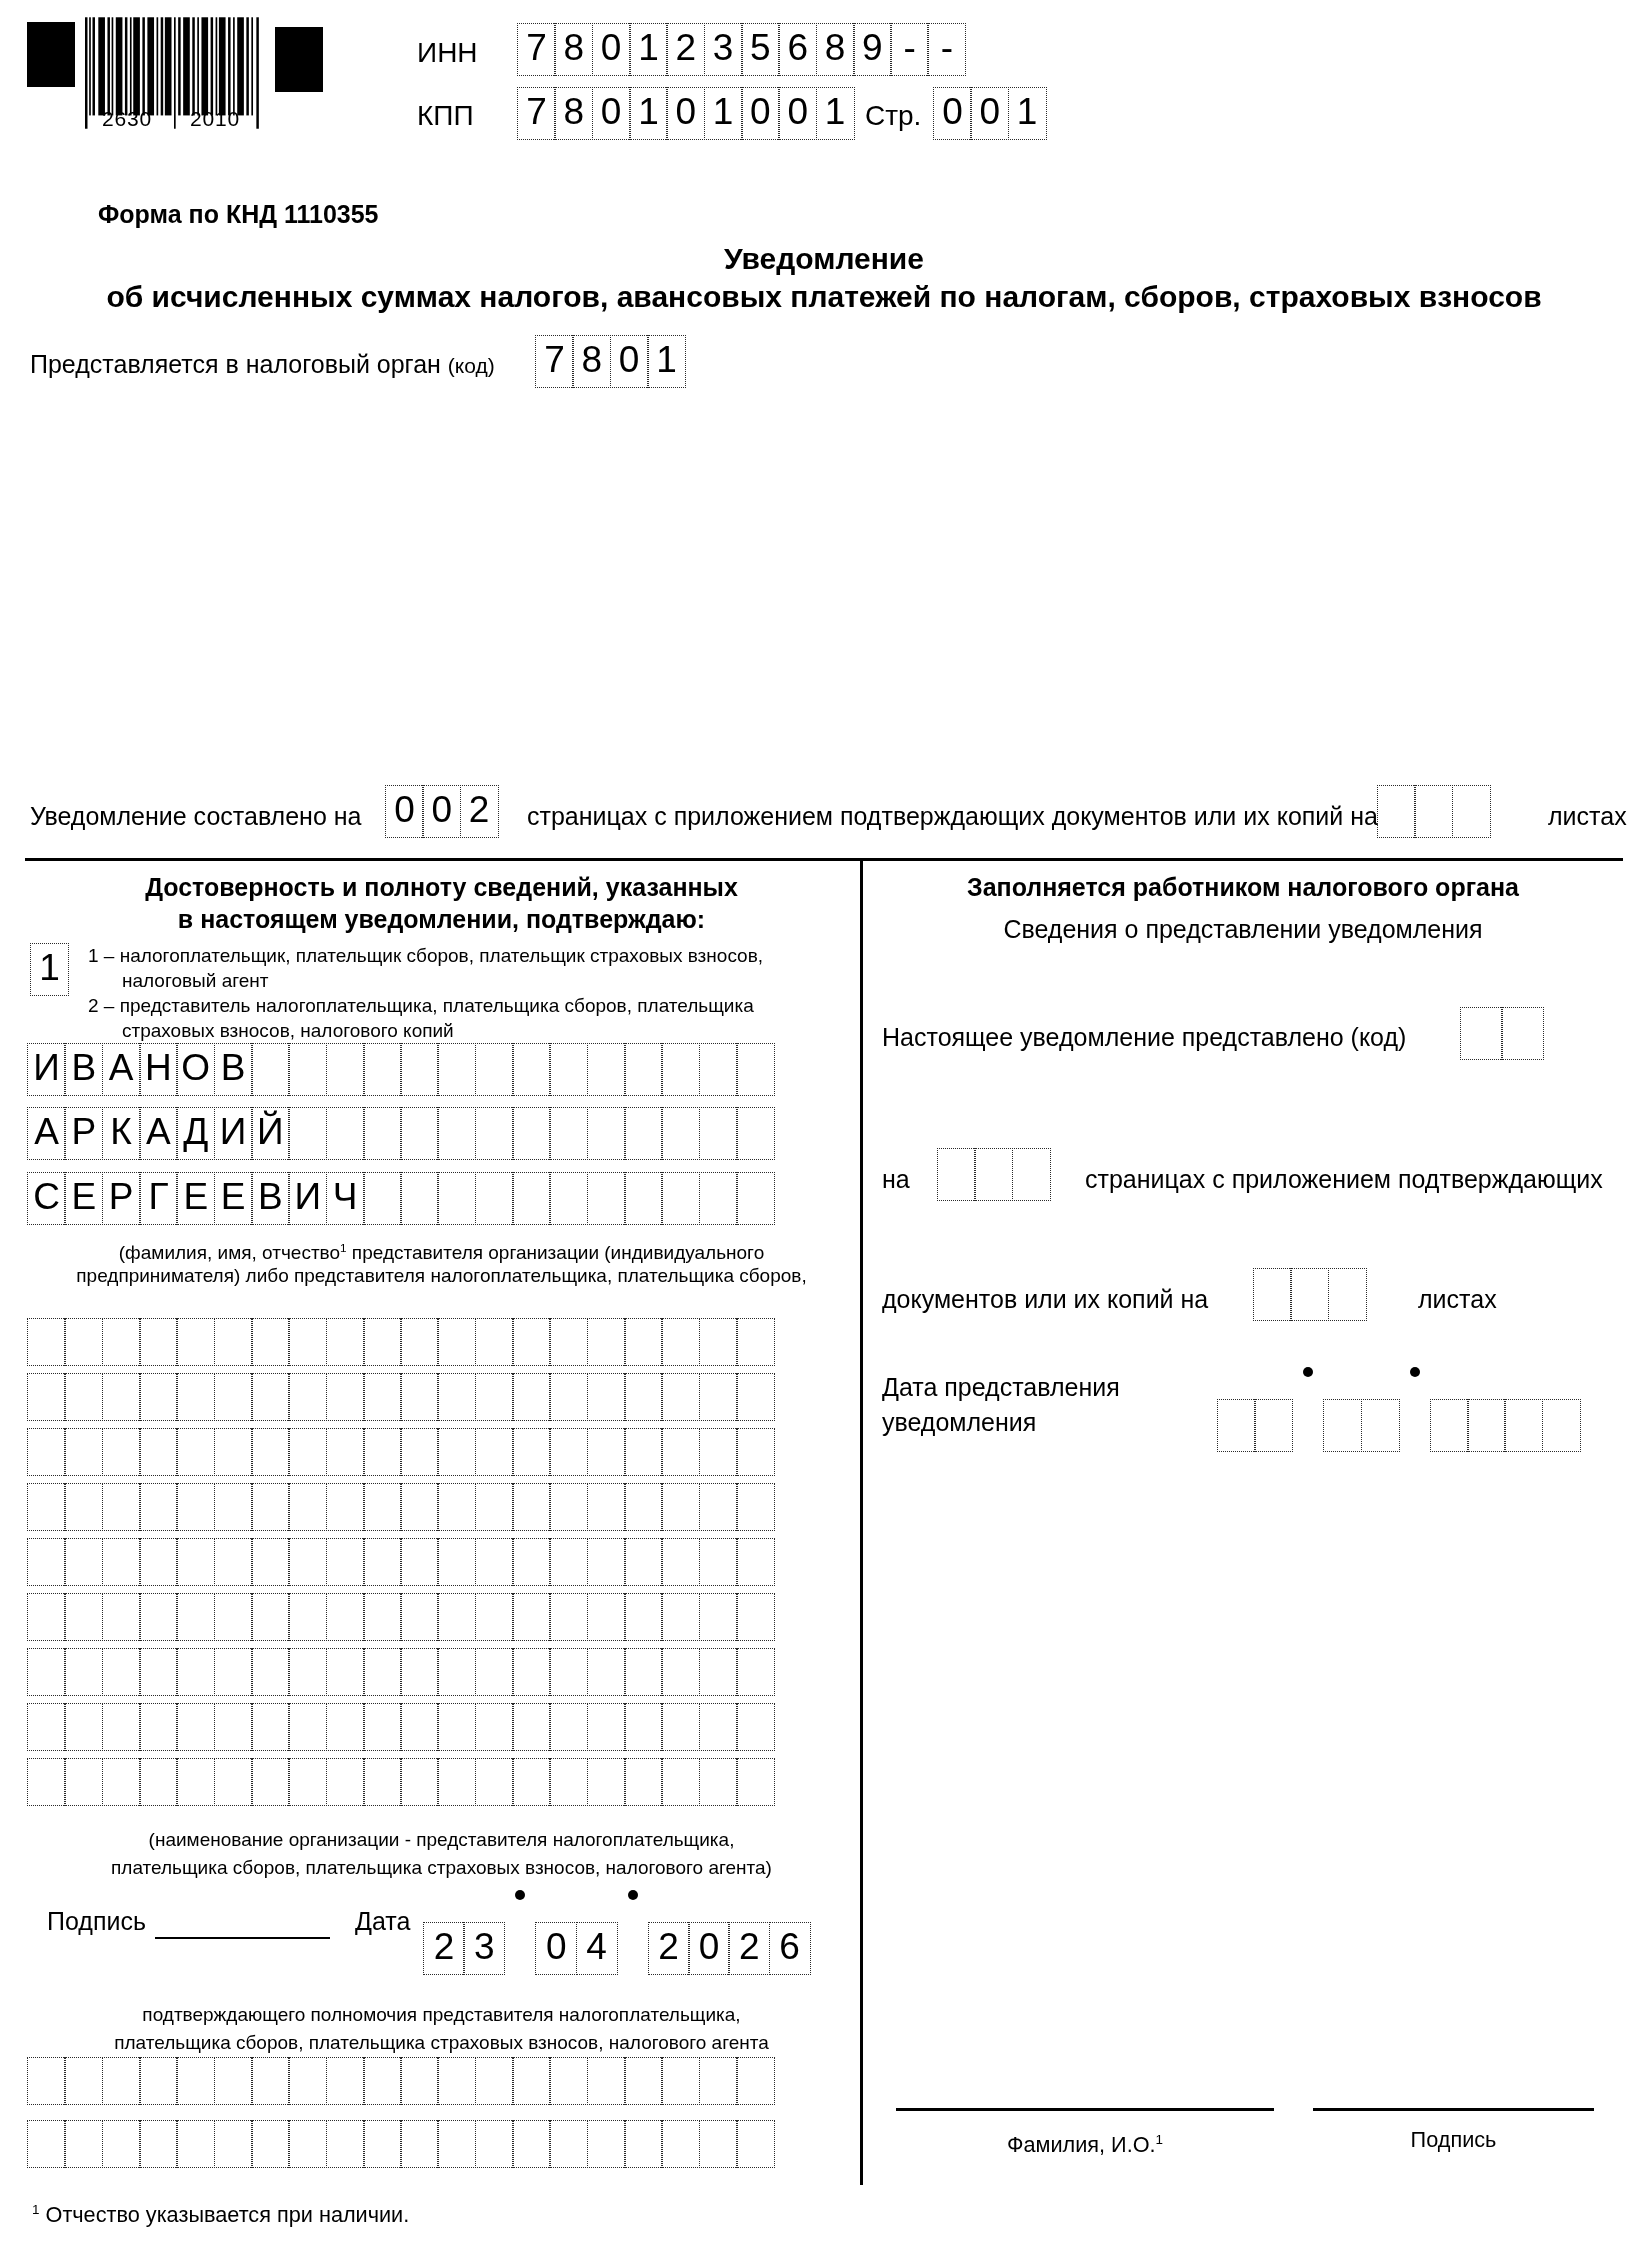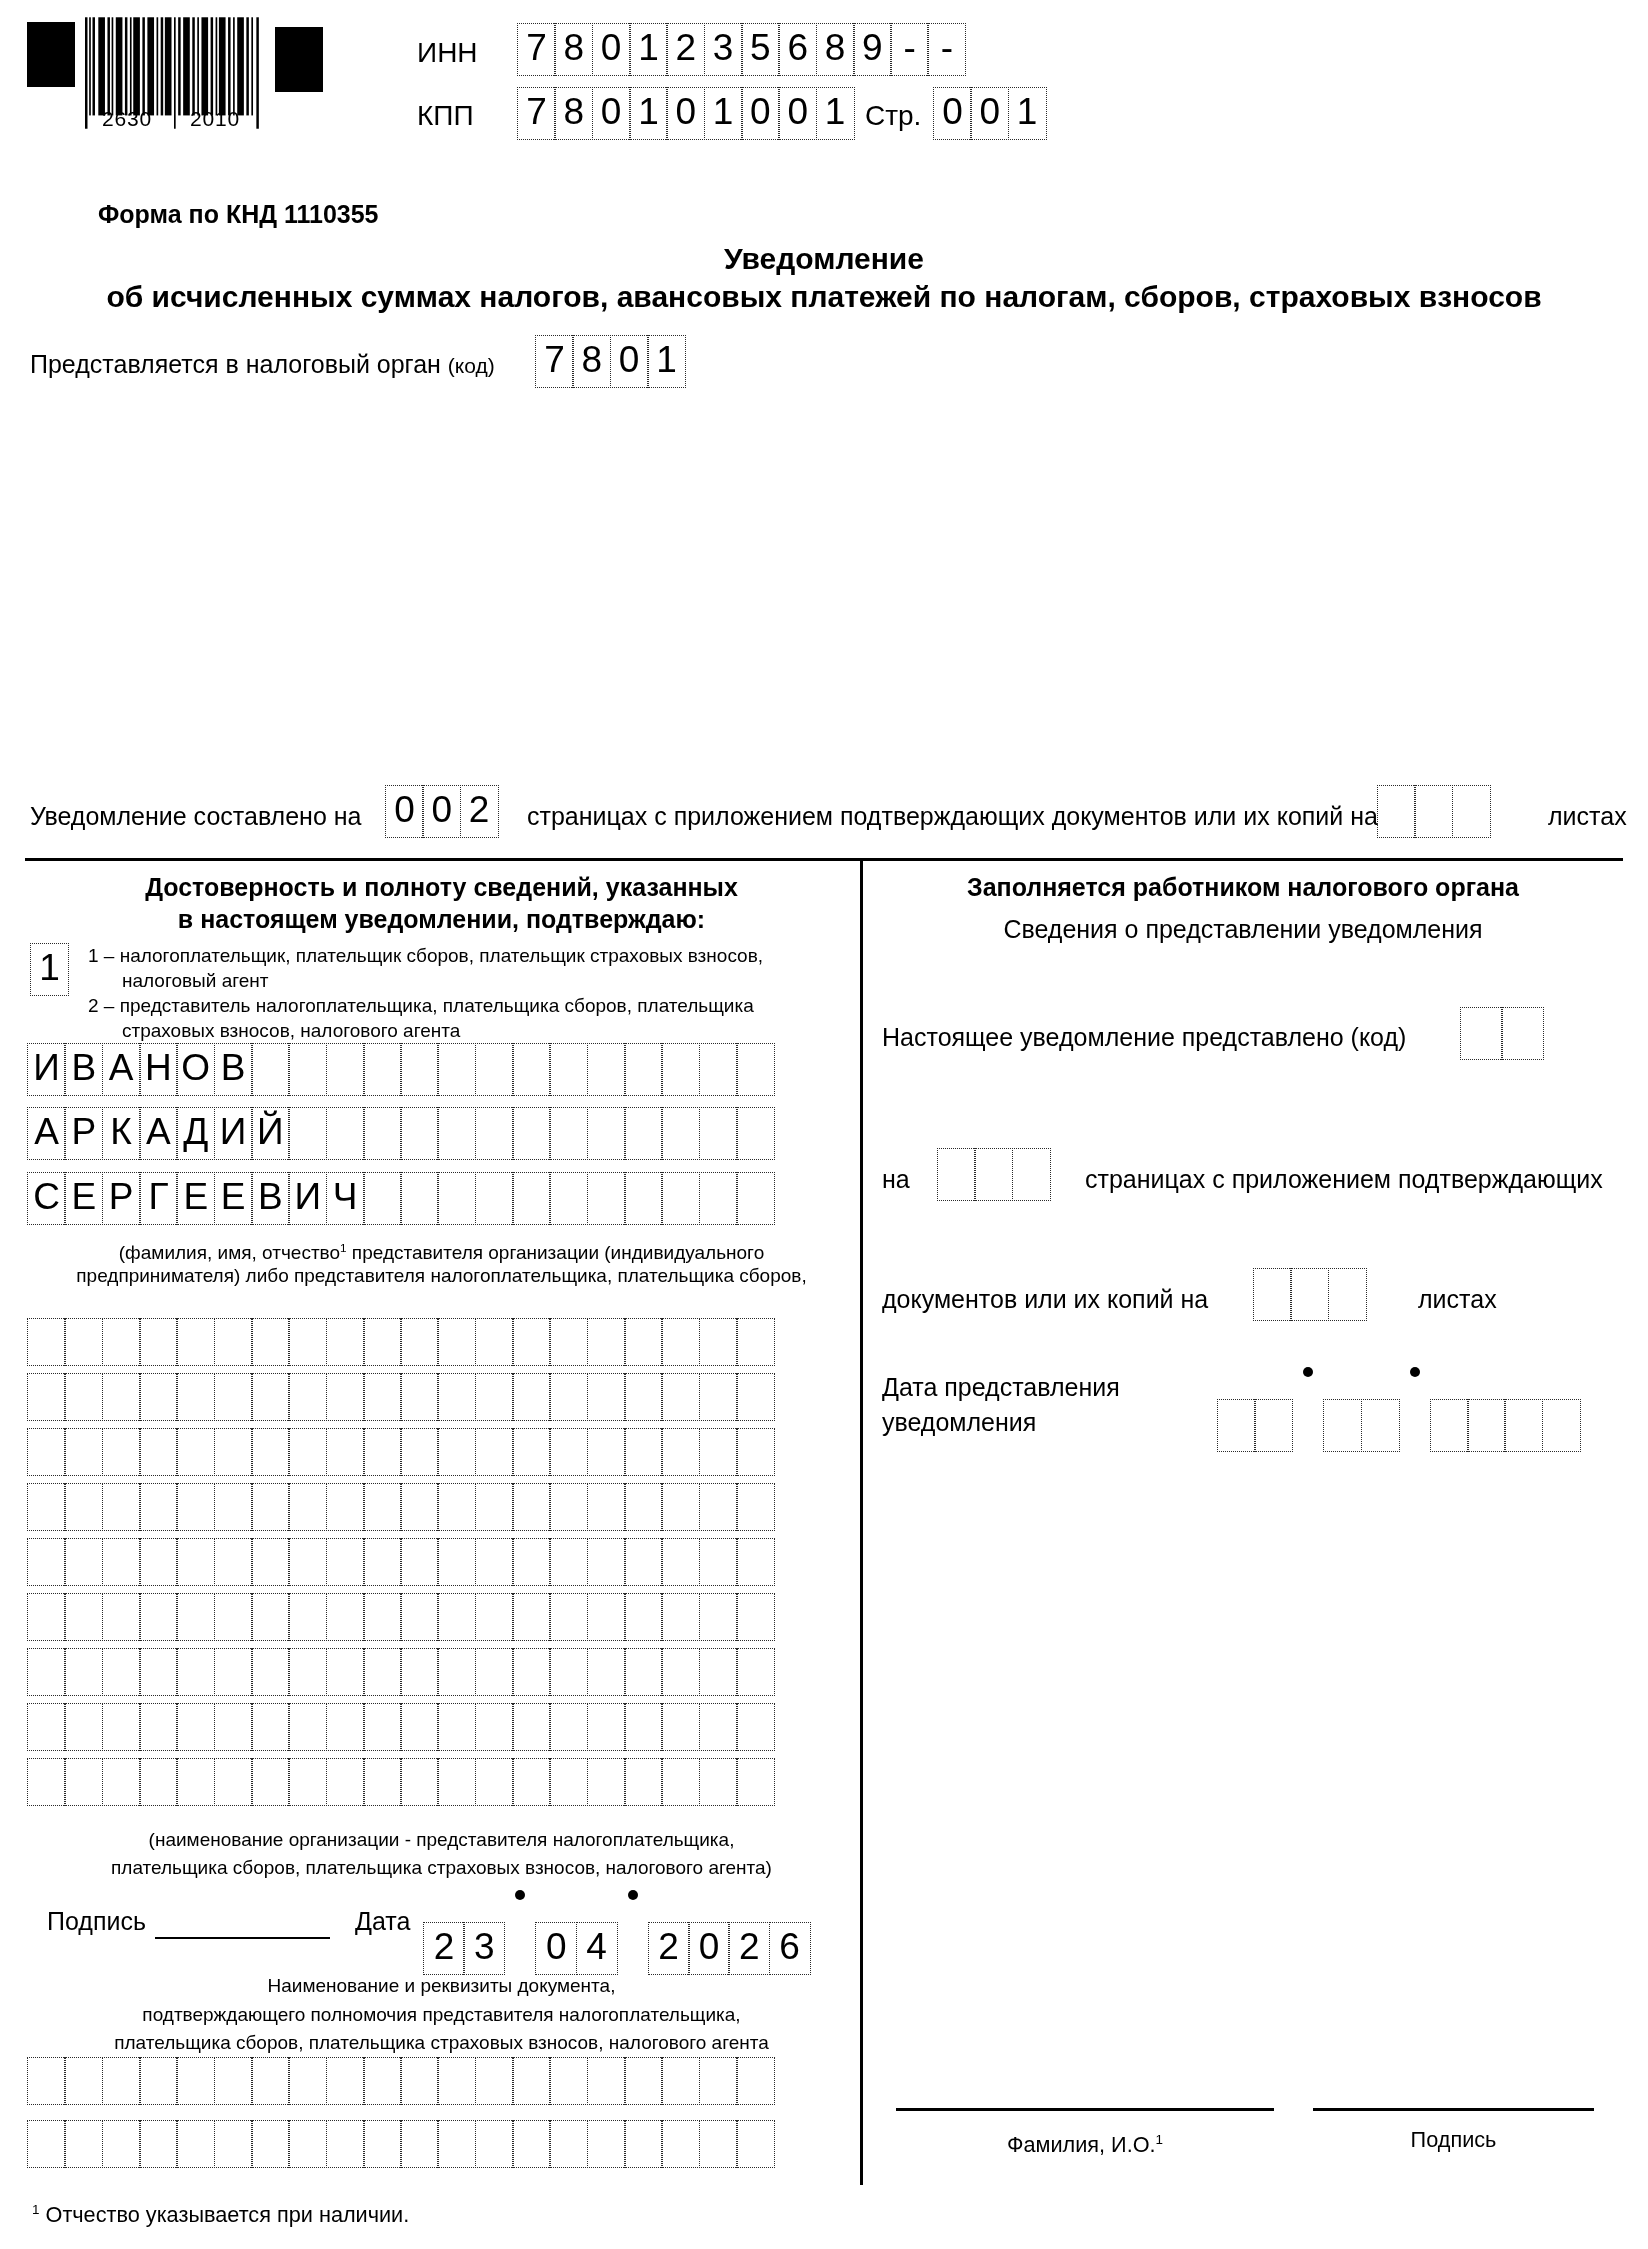--- a/index.html
+++ b/index.html
@@ -102,21 +102,21 @@
   <div class="hline" style="left:25px;top:858px;width:1598px"></div>
   <div class="vline" style="left:860px;top:858px;height:1327px"></div>
 
   <div class="abs c b lbl" style="left:25px;top:873px;width:833px">Достоверность и полноту сведений, указанных</div>
   <div class="abs c b lbl" style="left:25px;top:905px;width:833px">в настоящем уведомлении, подтверждаю:</div>
 
   <div class="boxes" style="left:30px;top:943px"><span class="cell">1</span></div>
   <div class="abs small" style="left:88px;top:943px">1 – налогоплательщик, плательщик сборов, плательщик страховых взносов,</div>
   <div class="abs small" style="left:122px;top:968px">налоговый агент</div>
   <div class="abs small" style="left:88px;top:993px">2 – представитель налогоплательщика, плательщика сборов, плательщика</div>
-  <div class="abs small" style="left:122px;top:1018px">страховых взносов, налогового агента</div>
+  <div class="abs small" style="left:122px;top:1018px">страховых взносов, налогового копий</div>
 
   <div class="boxes" style="left:27px;top:1043px"><span class="cell">И</span><span class="cell">В</span><span class="cell">А</span><span class="cell">Н</span><span class="cell">О</span><span class="cell">В</span><span class="cell">&nbsp;</span><span class="cell">&nbsp;</span><span class="cell">&nbsp;</span><span class="cell">&nbsp;</span><span class="cell">&nbsp;</span><span class="cell">&nbsp;</span><span class="cell">&nbsp;</span><span class="cell">&nbsp;</span><span class="cell">&nbsp;</span><span class="cell">&nbsp;</span><span class="cell">&nbsp;</span><span class="cell">&nbsp;</span><span class="cell">&nbsp;</span><span class="cell">&nbsp;</span></div>
   <div class="boxes" style="left:27px;top:1107px"><span class="cell">А</span><span class="cell">Р</span><span class="cell">К</span><span class="cell">А</span><span class="cell">Д</span><span class="cell">И</span><span class="cell">Й</span><span class="cell">&nbsp;</span><span class="cell">&nbsp;</span><span class="cell">&nbsp;</span><span class="cell">&nbsp;</span><span class="cell">&nbsp;</span><span class="cell">&nbsp;</span><span class="cell">&nbsp;</span><span class="cell">&nbsp;</span><span class="cell">&nbsp;</span><span class="cell">&nbsp;</span><span class="cell">&nbsp;</span><span class="cell">&nbsp;</span><span class="cell">&nbsp;</span></div>
   <div class="boxes" style="left:27px;top:1172px"><span class="cell">С</span><span class="cell">Е</span><span class="cell">Р</span><span class="cell">Г</span><span class="cell">Е</span><span class="cell">Е</span><span class="cell">В</span><span class="cell">И</span><span class="cell">Ч</span><span class="cell">&nbsp;</span><span class="cell">&nbsp;</span><span class="cell">&nbsp;</span><span class="cell">&nbsp;</span><span class="cell">&nbsp;</span><span class="cell">&nbsp;</span><span class="cell">&nbsp;</span><span class="cell">&nbsp;</span><span class="cell">&nbsp;</span><span class="cell">&nbsp;</span><span class="cell">&nbsp;</span></div>
 
   <div class="abs c small" style="left:25px;top:1235px;width:833px">
     <span>(фамилия, имя, отчество</span><sup>1</sup><span> представителя организации (индивидуального</span>
   </div>
   <div class="abs c small" style="left:25px;top:1263px;width:833px">предпринимателя) либо представителя налогоплательщика, плательщика сборов,</div>
 
@@ -133,21 +133,20 @@
   <div class="abs c small" style="left:25px;top:1827px;width:833px">(наименование организации - представителя налогоплательщика,</div>
   <div class="abs c small" style="left:25px;top:1855px;width:833px">плательщика сборов, плательщика страховых взносов, налогового агента)</div>
 
   <div class="abs lbl" style="left:47px;top:1907px">Подпись</div>
   <div class="hline" style="left:155px;top:1937px;width:175px;height:1.7px"></div>
   <div class="abs lbl" style="left:355px;top:1907px">Дата</div>
   <div class="dgroup" style="left:423px;top:1890px">
     <span class="boxes w50"><span class="cell">2</span><span class="cell">3</span></span><span class="bigdot"></span><span class="boxes w50"><span class="cell">0</span><span class="cell">4</span></span><span class="bigdot"></span><span class="boxes w50"><span class="cell">2</span><span class="cell">0</span><span class="cell">2</span><span class="cell">6</span></span>
   </div>
 
-  <div class="abs c small" style="left:25px;top:1973px;width:833px">Наименование и реквизиты документа,</div>
   <div class="abs c small" style="left:25px;top:2002px;width:833px">подтверждающего полномочия представителя налогоплательщика,</div>
   <div class="abs c small" style="left:25px;top:2030px;width:833px">плательщика сборов, плательщика страховых взносов, налогового агента</div>
 
   <div class="boxes grid" style="left:27px;top:2057px"><span class="cell">&nbsp;</span><span class="cell">&nbsp;</span><span class="cell">&nbsp;</span><span class="cell">&nbsp;</span><span class="cell">&nbsp;</span><span class="cell">&nbsp;</span><span class="cell">&nbsp;</span><span class="cell">&nbsp;</span><span class="cell">&nbsp;</span><span class="cell">&nbsp;</span><span class="cell">&nbsp;</span><span class="cell">&nbsp;</span><span class="cell">&nbsp;</span><span class="cell">&nbsp;</span><span class="cell">&nbsp;</span><span class="cell">&nbsp;</span><span class="cell">&nbsp;</span><span class="cell">&nbsp;</span><span class="cell">&nbsp;</span><span class="cell">&nbsp;</span></div>
   <div class="boxes grid" style="left:27px;top:2120px"><span class="cell">&nbsp;</span><span class="cell">&nbsp;</span><span class="cell">&nbsp;</span><span class="cell">&nbsp;</span><span class="cell">&nbsp;</span><span class="cell">&nbsp;</span><span class="cell">&nbsp;</span><span class="cell">&nbsp;</span><span class="cell">&nbsp;</span><span class="cell">&nbsp;</span><span class="cell">&nbsp;</span><span class="cell">&nbsp;</span><span class="cell">&nbsp;</span><span class="cell">&nbsp;</span><span class="cell">&nbsp;</span><span class="cell">&nbsp;</span><span class="cell">&nbsp;</span><span class="cell">&nbsp;</span><span class="cell">&nbsp;</span><span class="cell">&nbsp;</span></div>
 
   <div class="abs foot" style="left:32px;top:2202px">
     <sup>1</sup><span> Отчество указывается при наличии.</span>
   </div>
 

